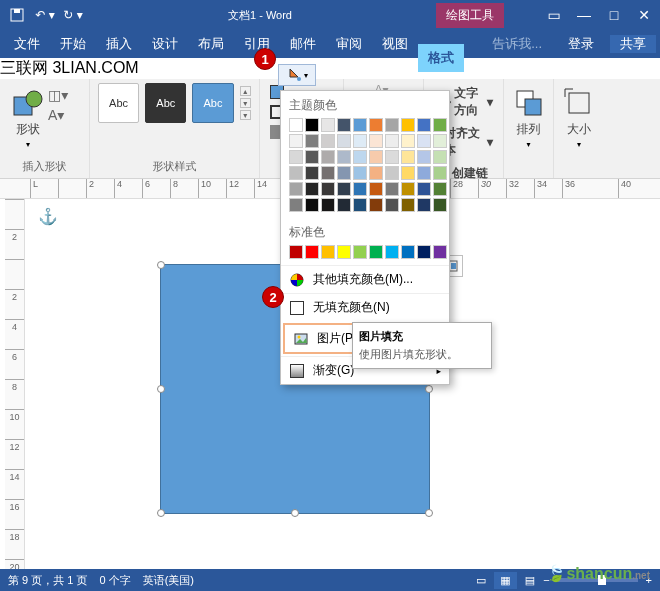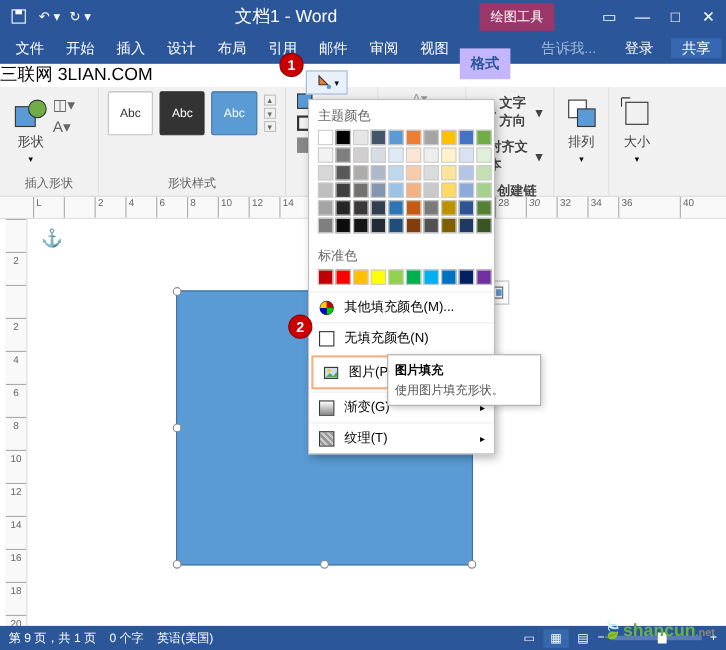--- a/index.html
+++ b/index.html
@@ -1,28 +1,28 @@
 <!DOCTYPE html>
 <html><head>
 <meta charset="utf-8">
 <style>
 * { margin: 0; padding: 0; box-sizing: border-box; font-family: "Microsoft YaHei", sans-serif; }
 body { width: 660px; height: 591px; background: #fff; overflow: hidden; position: relative; }
 
 .titlebar { background: #2b579a; height: 30px; display: flex; align-items: center; color: #fff; font-size: 12px; padding: 0 6px; }
 .titlebar .qat { display: flex; gap: 6px; align-items: center; }
 .titlebar .qat-btn { width: 22px; height: 22px; display: flex; align-items: center; justify-content: center; color: #fff; }
-.titlebar .title { flex: 1; text-align: center; font-size: 16px; }
+.titlebar .title { flex: 1; text-align: center; font-size: 11px; }
 .titlebar .context-tab { background: #9b3668; padding: 4px 10px; font-size: 12px; margin-right: 40px; }
 .titlebar .winbtns { display: flex; gap: 10px; }
 .titlebar .winbtn { width: 20px; height: 20px; display: flex; align-items: center; justify-content: center; color: #fff; font-size: 14px; }
 
 .tabbar { background: #2b579a; height: 28px; display: flex; align-items: center; color: #fff; font-size: 13px; padding: 0 4px; }
 .tabbar .tab { padding: 0 10px; height: 100%; display: flex; align-items: center; }
-.tabbar .tab.active { background: #c4b5fd; color: #2b579a; font-weight: bold; margin-top: 27px; }
+.tabbar .tab.active { background: #7dd3fc; color: #2b579a; font-weight: bold; margin-top: 27px; }
 .tabbar .right-tabs { margin-left: auto; display: flex; align-items: center; gap: 6px; }
 
 .ribbon { background: #f1f1f1; height: 100px; border-bottom: 1px solid #d4d4d4; display: flex; }
 .ribbon-group { border-right: 1px solid #e0e0e0; padding: 4px 8px; display: flex; flex-direction: column; }
 .ribbon-group .group-label { font-size: 11px; color: #666; text-align: center; margin-top: auto; }
 
 .big-btn { display: flex; flex-direction: column; align-items: center; gap: 2px; padding: 4px; }
 .big-btn .icon { width: 32px; height: 32px; }
 .big-btn .lbl { font-size: 12px; color: #444; }
 
@@ -393,27 +393,20 @@
       </span>
     <span>图片(P)...</span>
   </div>
   <div class="dd-item">
     <span class="dd-icon">
         <span style="width:14px;height:14px;background:linear-gradient(#fff,#888);border:1px solid #333;display:inline-block;"></span>
       </span>
     <span>渐变(G)</span>
     <span style="margin-left:auto;font-size:9px;">▸</span>
   </div>
-  <div class="dd-item">
-    <span class="dd-icon">
-        <span style="width:14px;height:14px;background:repeating-linear-gradient(45deg,#ccc,#ccc 2px,#999 2px,#999 4px);border:1px solid #333;display:inline-block;"></span>
-      </span>
-    <span>纹理(T)</span>
-    <span style="margin-left:auto;font-size:9px;">▸</span>
-  </div>
 </div>
 <div class="callout" style="left:262px; top:286px;">2</div>
 
 <div class="tooltip">
   <div class="tt-title">图片填充</div>
   <div class="tt-body">使用图片填充形状。</div>
 </div>
 
 <div class="statusbar">
   <span>第 9 页，共 1 页</span>

